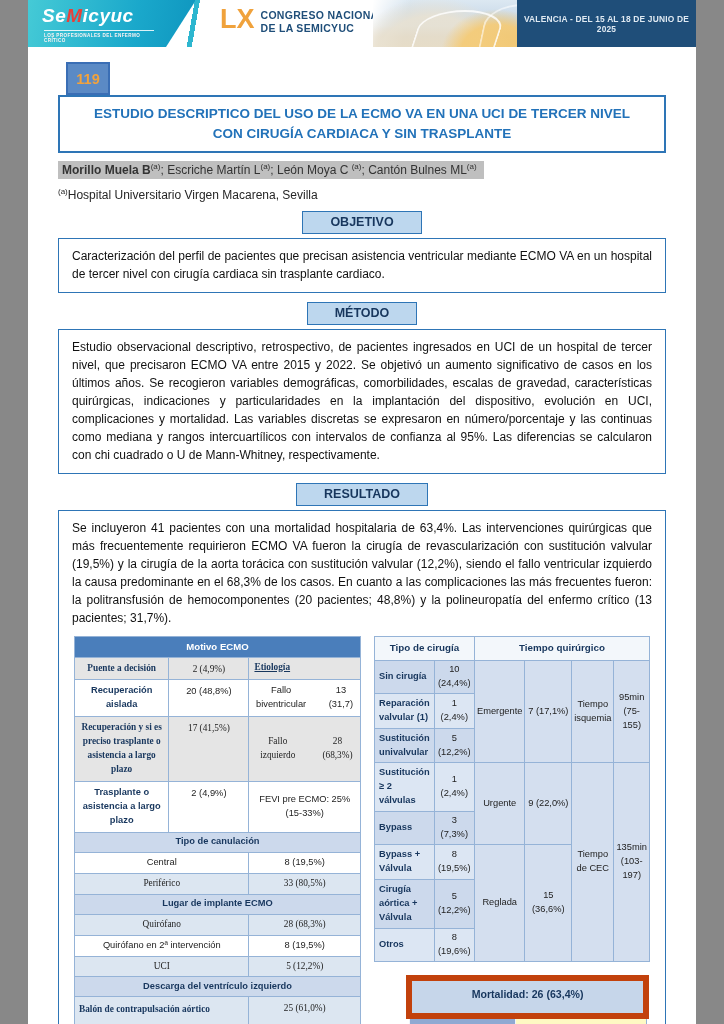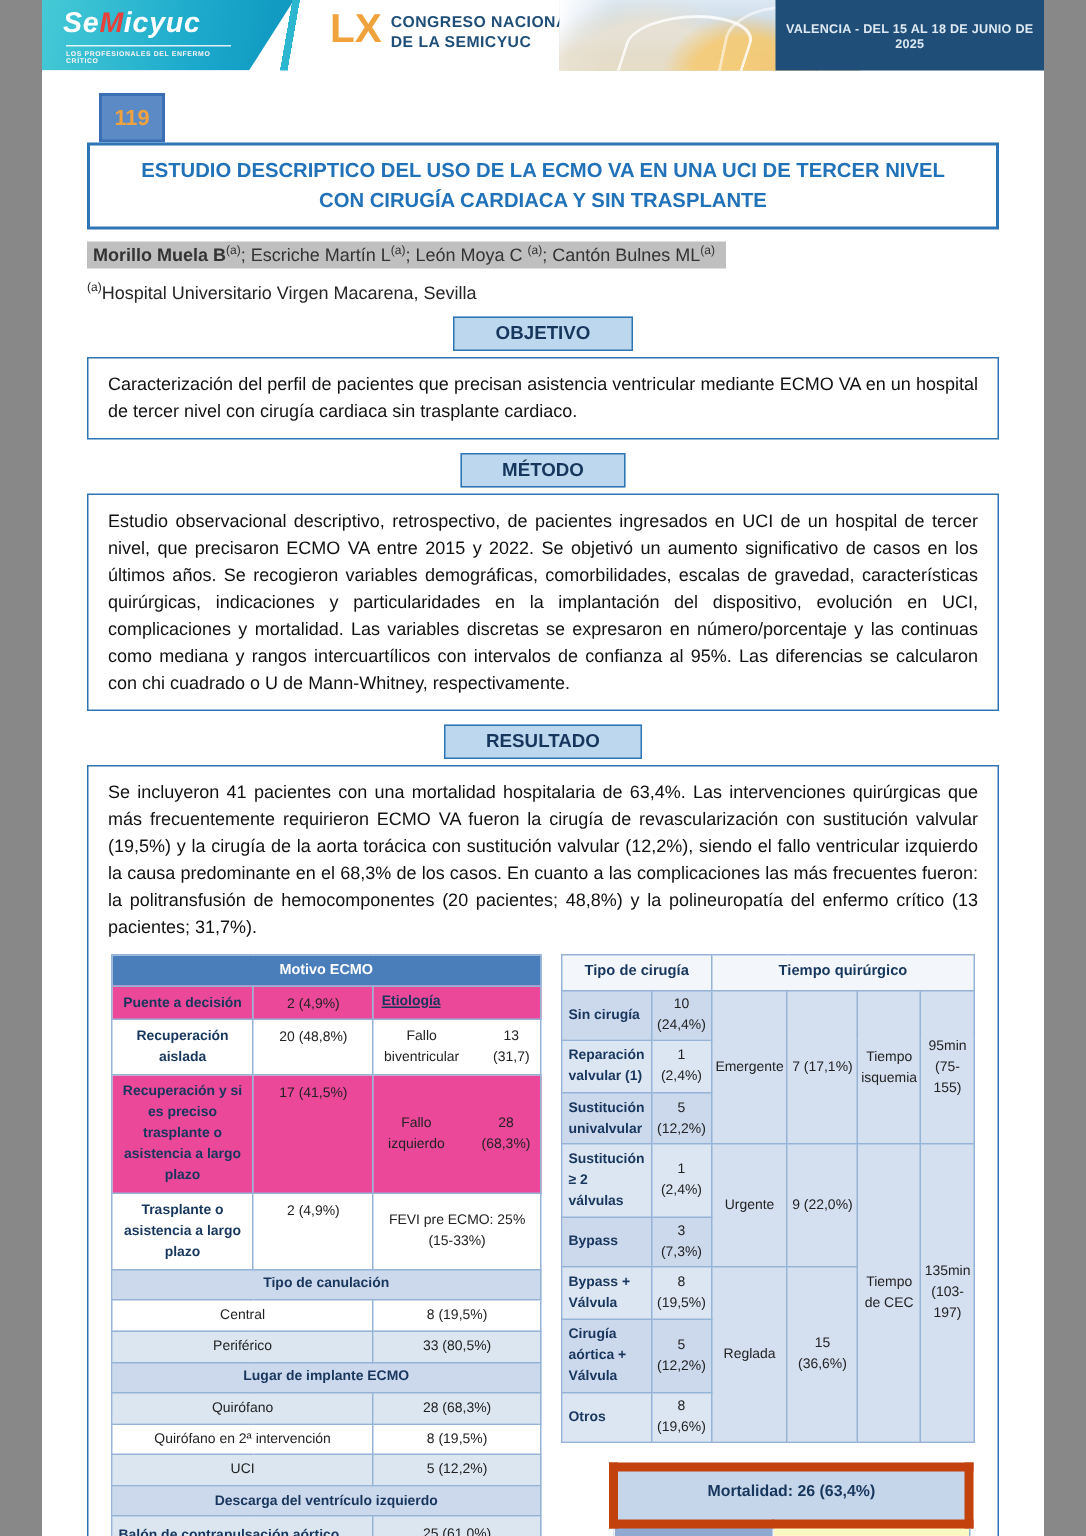--- a/index.html
+++ b/index.html
@@ -74,29 +74,29 @@
   
   .tables-row { display:flex; gap:13px; margin:9px 2px 4px; align-items:flex-start; }
   table { border-collapse:collapse; font-size:9.3px; color:#222; }
   td { border:1px solid #95b3d7; padding:2px 3px; vertical-align:middle; }
 
   .motivo-tbl { width:287px; flex:none; }
   .motivo-tbl .thead { background:#4a7ebb; color:#fff; font-weight:bold; text-align:center; font-size:9.6px; padding:2.5px 2px; }
   .motivo-tbl .lab { width:33%; text-align:center; font-weight:bold; color:#17365d; padding:4px 3px; }
   .motivo-tbl .val { width:28%; text-align:center; vertical-align:top; padding-top:5px; }
   .motivo-tbl .etio { width:39%; text-align:center; padding:3px 5px; }
-  .motivo-tbl .alt { background:#ec4899; }
+  .motivo-tbl .alt { background:#e5e5e5;font-family:Liberation Serif, serif; }
   .etio-title { text-align:left !important; vertical-align:top; font-weight:bold; color:#17365d; }
   .etio-title span { text-decoration:underline; }
   .etio-pair { display:flex; justify-content:space-between; gap:21px; padding:0 1px; }
   .fevi b { font-weight:normal; }
   .subhead { background:#ccd9ec; font-weight:bold; color:#17365d; text-align:center; padding:2.5px 2px; }
   .srow-lab { text-align:center; padding:3px 2px; }
   .srow-val { text-align:center; padding:3px 2px; }
-  .rowalt { background:#dce6f1; }
+  .rowalt { background:#dce6f1;font-family:Liberation Serif, serif; }
   .balon-lab { font-weight:bold; color:#17365d; text-align:left; padding:6px 4px 8px; }
 
   .right-col { flex:1; }
   .cir-tbl { width:100%; }
   .cir-tbl .chead { background:#f3f7fb; font-weight:bold; color:#17365d; text-align:center; padding:4px 2px; font-size:9.8px; }
   .cir-tbl .cl { font-weight:bold; color:#17365d; text-align:left; padding:3px 4px; width:21%; }
   .cir-tbl .cv { text-align:center; width:15%; }
   .cir-tbl .sp { text-align:center; background:#d4dfef; padding:3px 2px; }
   .cir-tbl .ul { width:16%; } .cir-tbl .uv { width:21%; } .cir-tbl .tl { width:14%; } .cir-tbl .tv { width:13%; }
   .r-odd { background:#ccd9ec; } .r-even { background:#dce6f3; }

